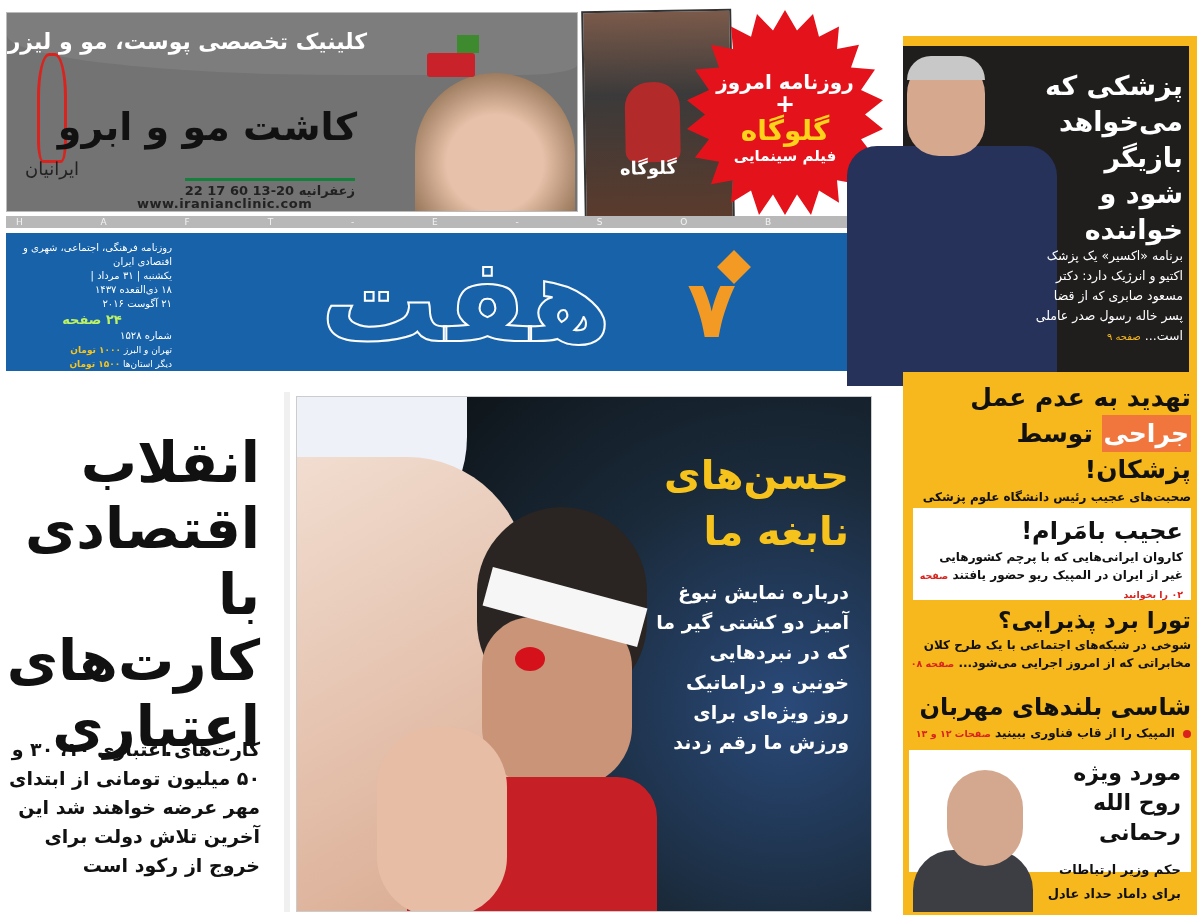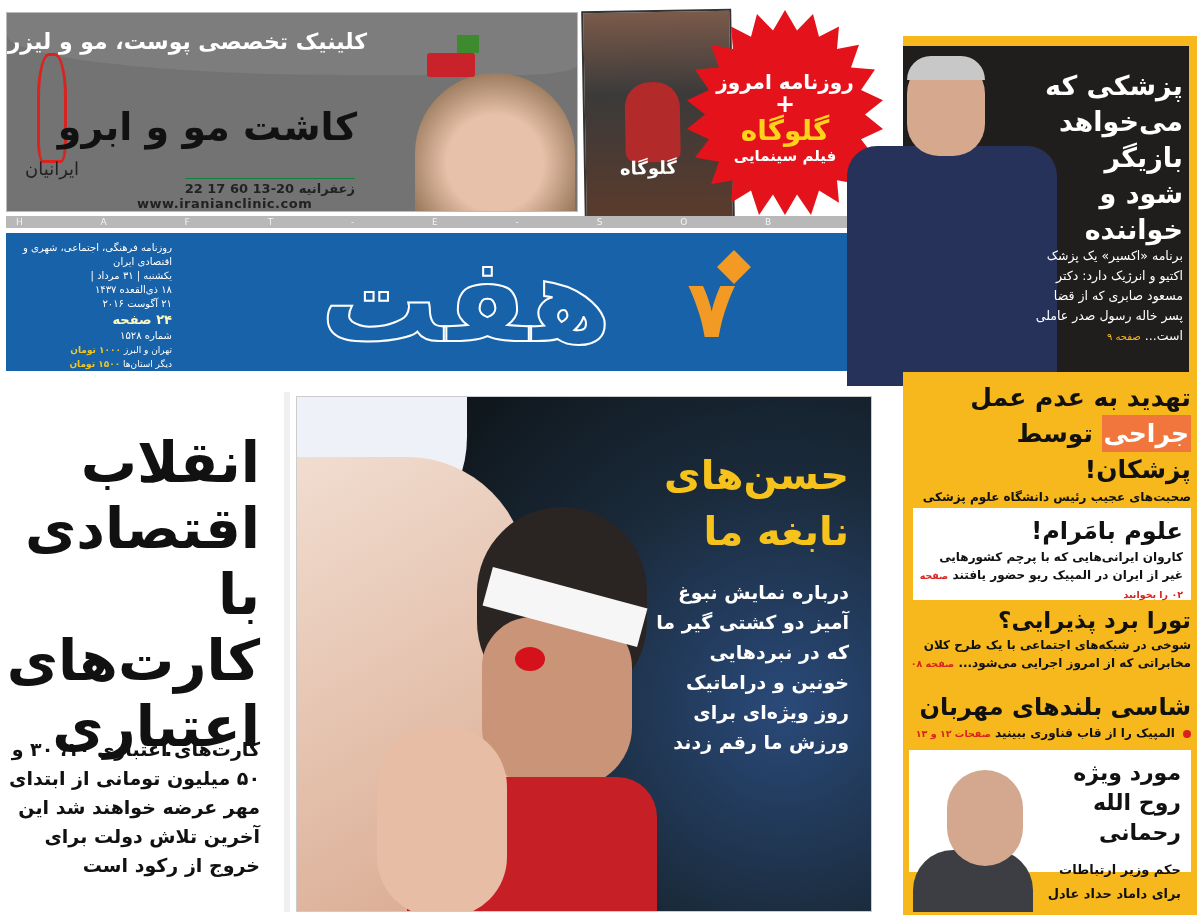--- a/index.html
+++ b/index.html
@@ -4,21 +4,21 @@
 <style>
   * { box-sizing: border-box; margin: 0; padding: 0; }
   html, body { width: 1200px; height: 915px; overflow: hidden; background: #ffffff; }
   body { position: relative; font-family: "DejaVu Sans", sans-serif; direction: rtl; }
 
   
   .ad { position: absolute; left: 6px; top: 12px; width: 572px; height: 200px; background: #737373; border: 1px solid #bbb; overflow: hidden; }
   .ad .grayband { position: absolute; left: 0; top: 0; width: 100%; height: 62px; background: #7d7d7d; border-bottom-left-radius: 60% 40px; border-bottom-right-radius: 10% 10px; }
   .ad .ad-top { position: absolute; right: 210px; top: 16px; color: #fff; font-weight: bold; font-size: 22px; }
   .ad .ad-main { position: absolute; right: 220px; top: 92px; color: #111; font-weight: bold; font-size: 38px; }
-  .ad .ad-phone { position: absolute; right: 222px; top: 165px; font-size: 13px; font-weight: bold; color: #222; border-top: 1px solid #15803d; padding-top: 2px; }
+  .ad .ad-phone { position: absolute; right: 222px; top: 165px; font-size: 13px; font-weight: bold; color: #222; border-top: 3px solid #15803d; padding-top: 2px; }
   .ad .ad-url { position: absolute; left: 130px; top: 183px; direction: ltr; font-size: 13px; font-weight: bold; color: #222; letter-spacing: 0.5px; }
   .ad .ad-brand { position: absolute; left: 18px; top: 145px; font-size: 18px; color: #222; font-family: "DejaVu Serif", serif; }
   .ad .figure { position: absolute; left: 30px; top: 40px; width: 30px; height: 110px; border: 3px solid #d8231e; border-radius: 40% 40% 20% 20%; }
   .ad .head { position: absolute; left: 408px; top: 60px; width: 160px; height: 150px; border-radius: 80px 80px 10px 10px; background: radial-gradient(circle at 50% 60%, #e7c1a9 40%, #9c7b5e 75%, #6e5845 100%); }
   .ad .tractor { position: absolute; left: 420px; top: 40px; width: 48px; height: 24px; background: #c9222a; border-radius: 3px; }
   .ad .tractor::after { content: ""; position: absolute; left: 30px; top: -18px; width: 22px; height: 18px; background: #3d8b2e; }
 
   
   .poster { position: absolute; left: 583px; top: 10px; width: 150px; height: 210px; background: linear-gradient(180deg,#7b5a4a 0%, #3b3a3a 40%, #5b3b2c 100%); border: 2px solid #333; transform: rotate(-1deg); }
   .poster .poster-title { position: absolute; left: 34px; top: 145px; color: #fff; font-weight: bold; font-size: 18px; }
@@ -30,21 +30,21 @@
   .burst-text .b3 { font-size: 28px; display: block; color: #ffd31a; }
   .burst-text .b4 { font-size: 15px; display: block; }
 
   
   .strip { position: absolute; left: 6px; top: 216px; width: 860px; height: 12px; background: #b8b8b8; display: flex; justify-content: space-between; direction: ltr; padding: 0 10px; }
   .strip span { color: #f3f3f3; font-size: 9px; line-height: 12px; font-family: "DejaVu Sans", sans-serif; }
 
   
   .masthead { position: absolute; left: 6px; top: 233px; width: 860px; height: 138px; background: #1762a9; overflow: hidden; }
   .mast-info { position: absolute; left: 6px; top: 8px; width: 160px; color: #fff; font-size: 10px; line-height: 14px; text-align: right; }
-  .mast-info .pages { color: #fef9c3; font-weight: bold; font-size: 13px; line-height: 18px; }
+  .mast-info .pages { color: #bef264; font-weight: bold; font-size: 13px; line-height: 18px; text-align: center; }
   .mast-info .price { color: #fff; font-size: 9px; }
   .mast-info .price b { color: #f6c51d; }
   .logo { position: absolute; left: 200px; top: 2px; width: 560px; height: 134px; }
   .logo-text { position: absolute; left: 0; top: -10px; width: 520px; text-align: center; color: #fff; font-weight: bold; font-size: 118px; line-height: 150px; letter-spacing: -6px; -webkit-text-stroke: 2px #fff; color: transparent; }
   .logo-seven { position: absolute; right: 30px; top: 35px; color: #f39a24; font-size: 80px; font-weight: bold; line-height: 80px; }
   .logo-dot { position: absolute; right: 20px; top: 20px; width: 24px; height: 24px; background: #f39a24; transform: rotate(45deg); }
 
   
   .feature { position: absolute; left: 903px; top: 12px; width: 294px; height: 360px; background: #f6b81c; margin-top: 24px; }
   .feature .dark { position: absolute; left: 0; top: 10px; width: 286px; height: 340px; background: #201d1d; }
@@ -202,21 +202,21 @@
       <span>تهدید به عدم عمل</span><br>
       <span class="hl">جراحی</span><span> توسط پزشکان!</span>
     </div>
     <div class="s-body">
       <span>صحبت‌های عجیب رئیس دانشگاه علوم پزشکی تهران در مورد حقوق‌های نجومی، کارانه و...</span>
       <span class="s-ref">صفحه ۰۲</span>
     </div>
   </div>
 
   <div class="story s2">
-    <div class="s-title">علوم بامَرام!</div>
+    <div class="s-title">عجیب بامَرام!</div>
     <div class="s-body">
       <span>کاروان ایرانی‌هایی که با پرچم کشورهایی غیر از ایران در المپیک ریو حضور یافتند</span>
       <span class="s-ref">صفحه ۰۲ را بخوانید</span>
     </div>
   </div>
 
   <div class="story s3">
     <div class="s-title">تورا برد پذیرایی؟</div>
     <div class="s-body">
       <span>شوخی در شبکه‌های اجتماعی با یک طرح کلان مخابراتی که از امروز اجرایی می‌شود...</span>

